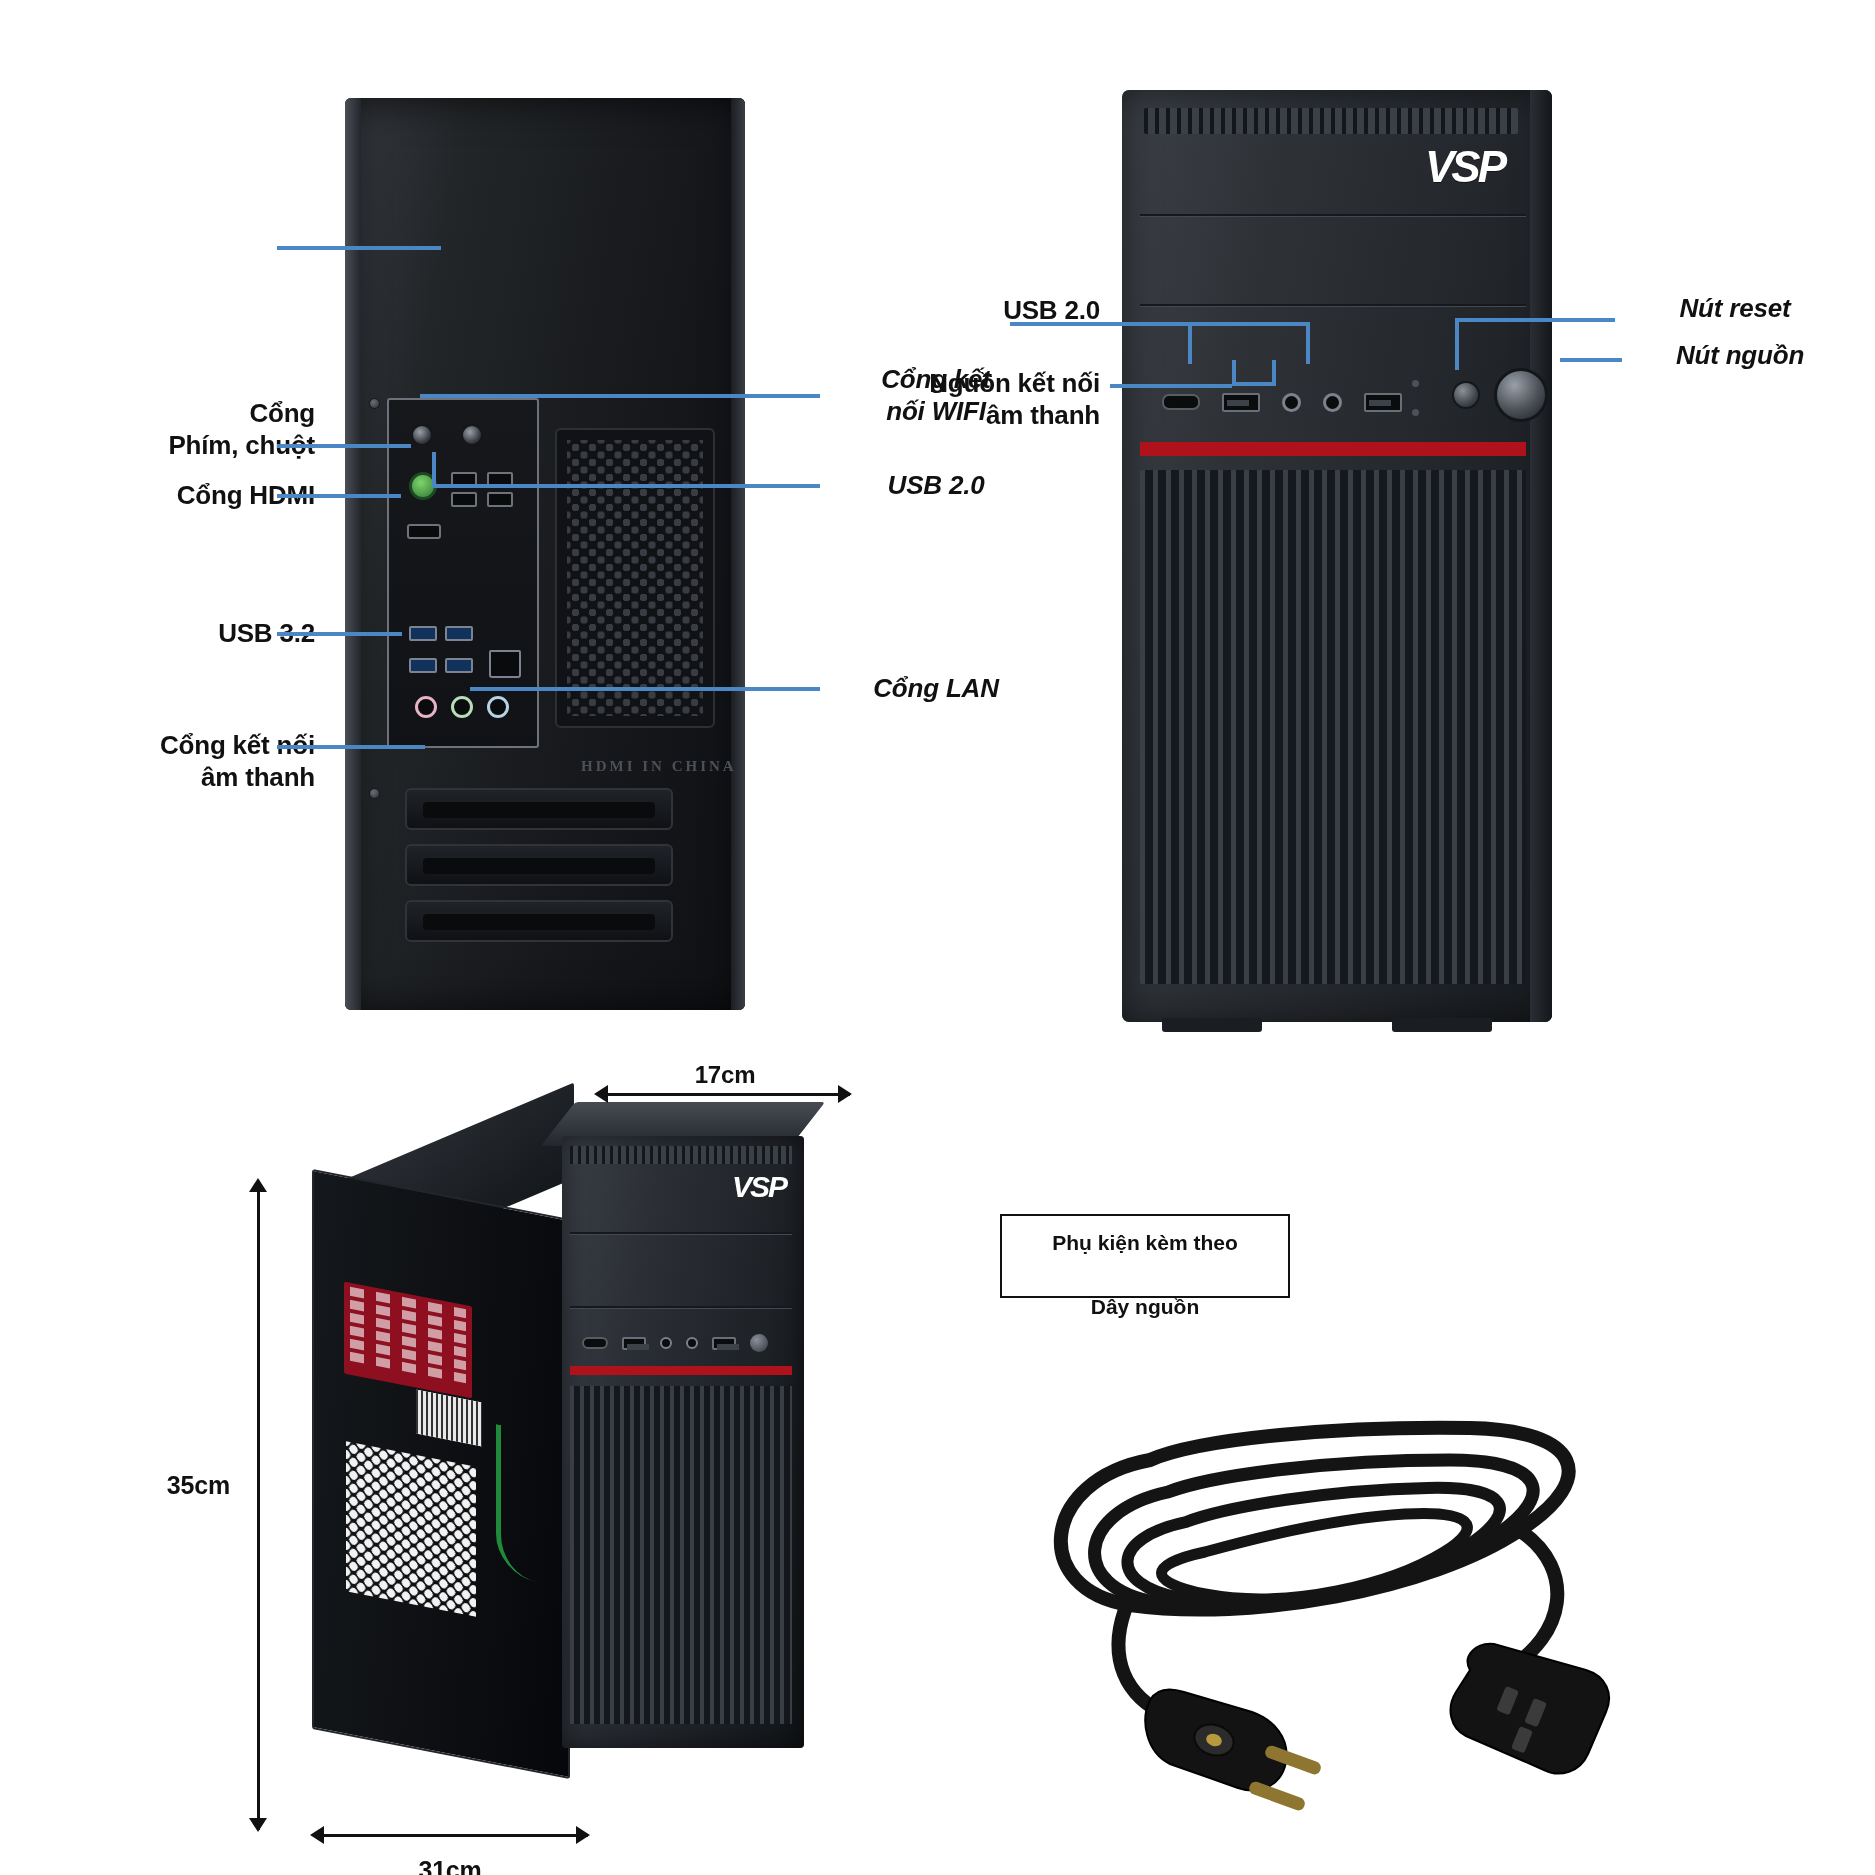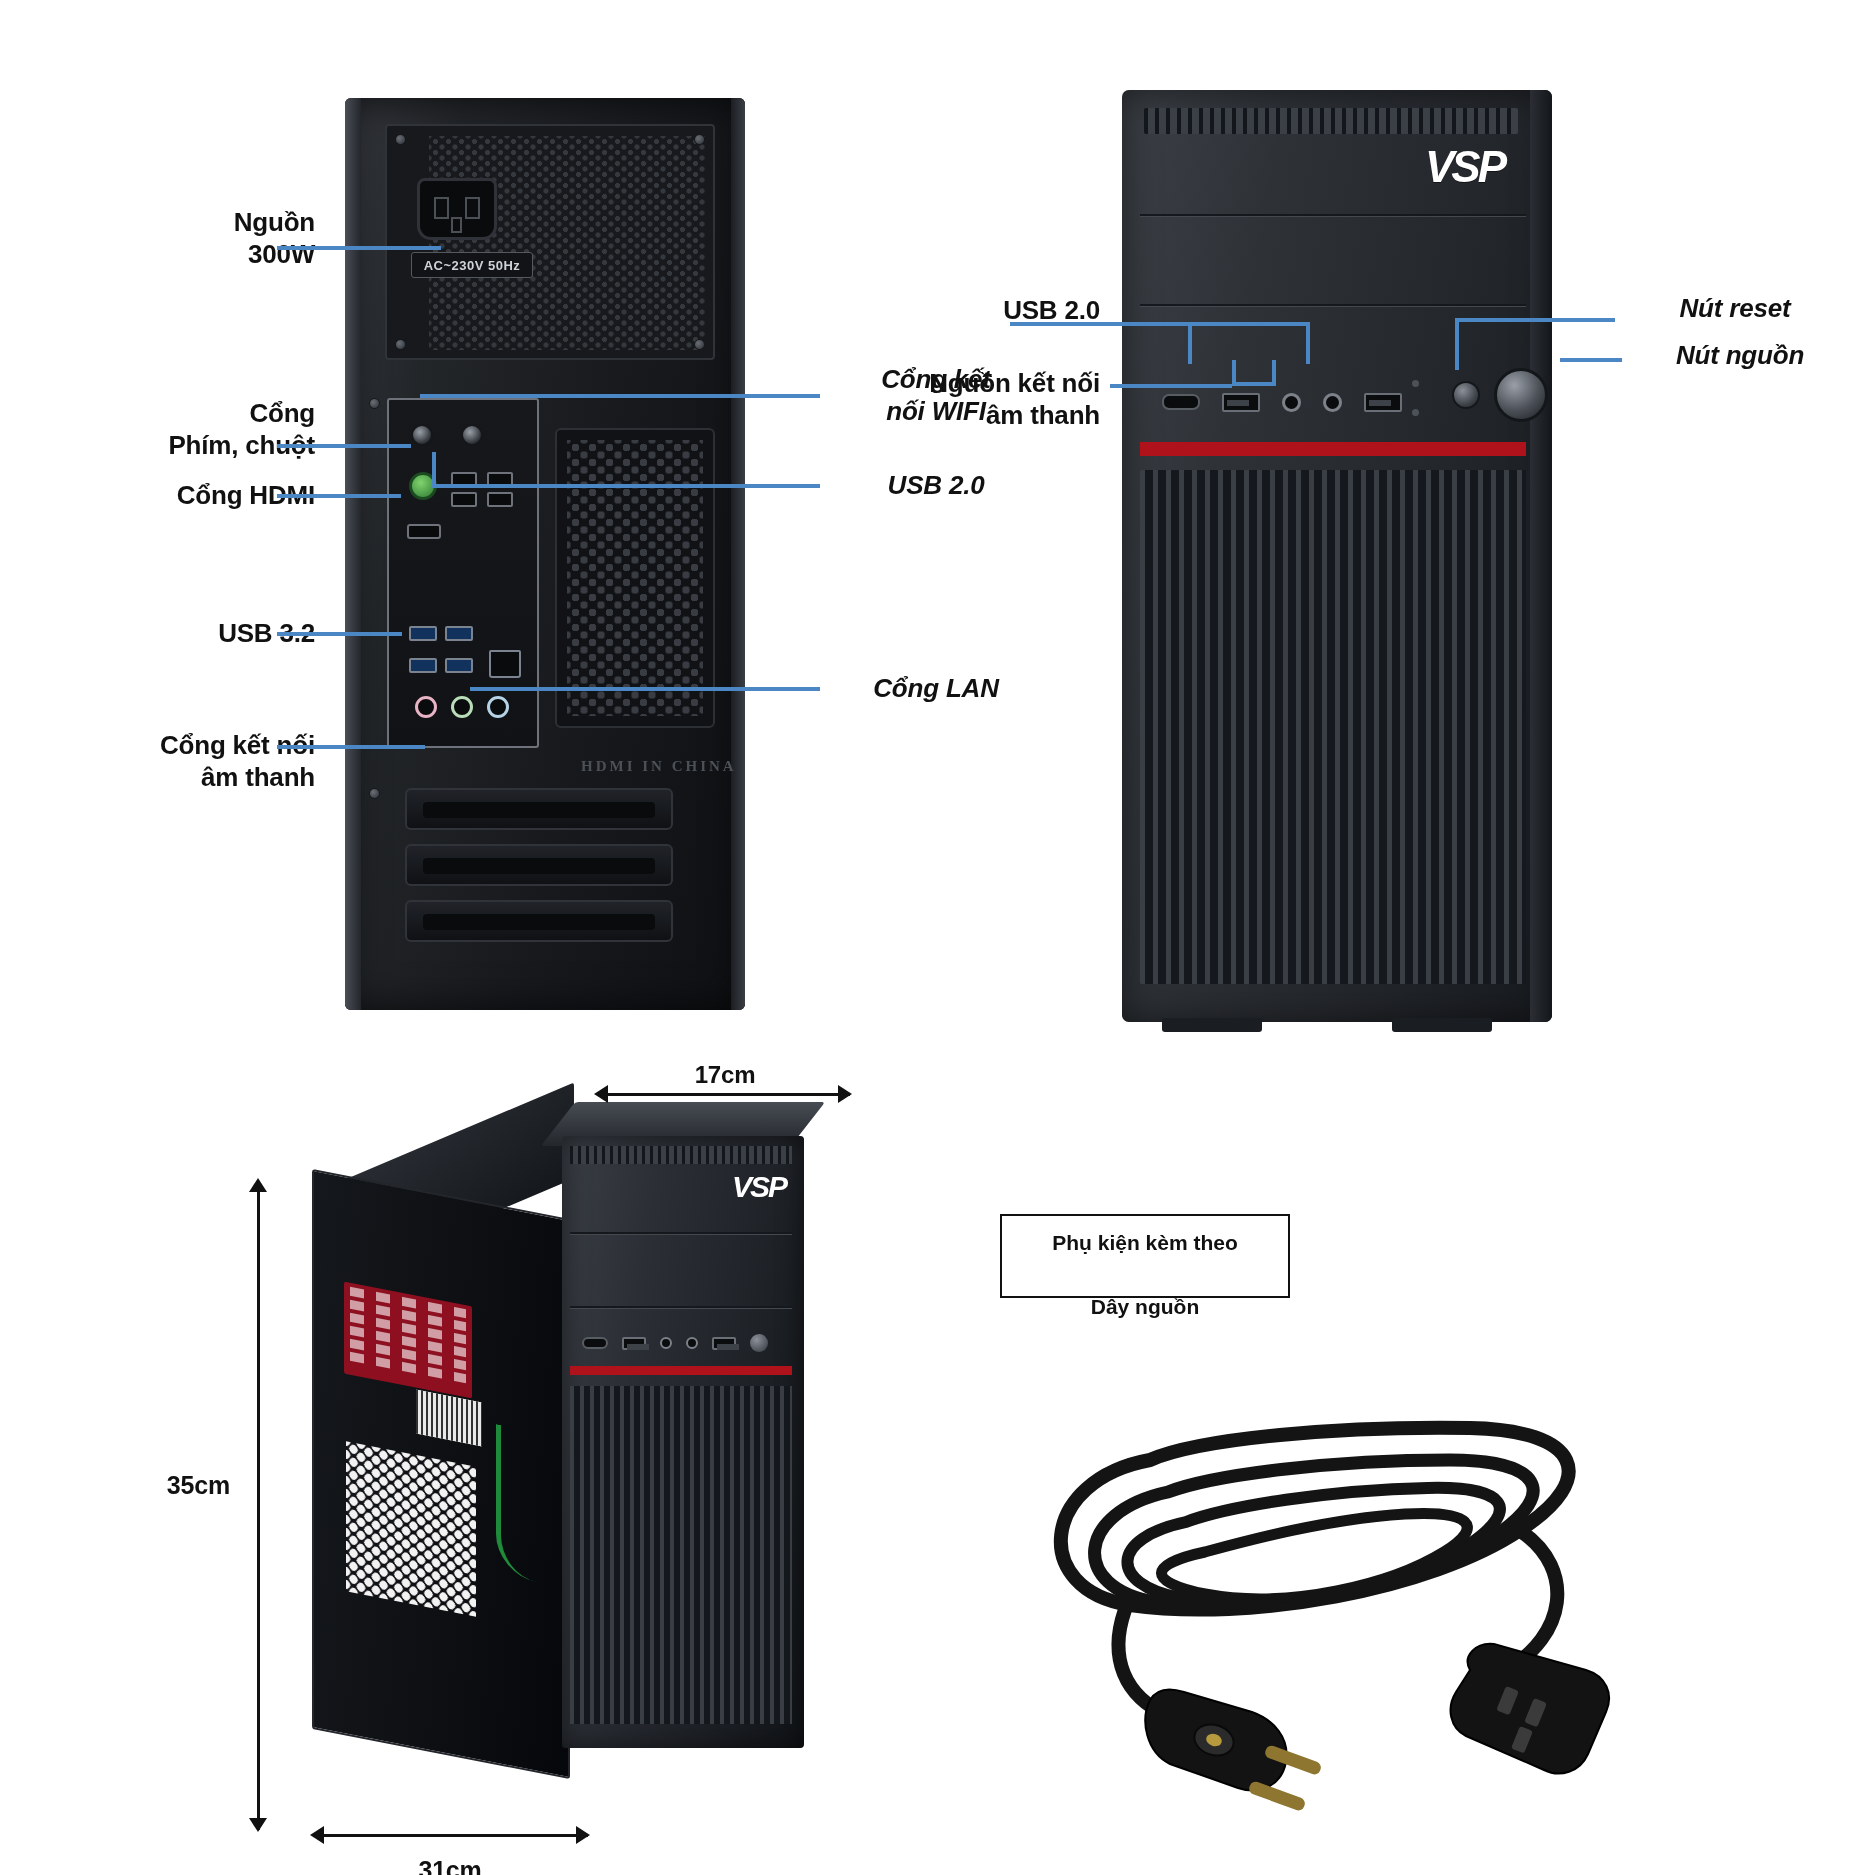--- a/index.html
+++ b/index.html
@@ -343,31 +343,20 @@
 </style>
 </head>
 <body>
 
 <div id="stage">
 
   <div id="rear">
     <div class="edge-l"></div>
     <div class="edge-r"></div>
 
-    <div class="psu">
-      <div class="psu-mesh"></div>
-      <div class="iec-inlet">
-        <div class="iec-pin3"></div>
-      </div>
-      <div class="ac-label">AC~230V 50Hz</div>
-      <div class="screw" style="left:8px; top:8px;"></div>
-      <div class="screw" style="right:8px; top:8px;"></div>
-      <div class="screw" style="left:8px; bottom:8px;"></div>
-      <div class="screw" style="right:8px; bottom:8px;"></div>
-    </div>
 
     <div class="io-shield">
       <div class="antenna-hole" style="left:22px; top:24px;"></div>
       <div class="antenna-hole" style="left:72px; top:24px;"></div>
 
       <div class="port ps2" style="left:20px; top:72px;"></div>
       <div class="port usb2" style="left:62px; top:72px;"></div>
       <div class="port usb2" style="left:98px; top:72px;"></div>
       <div class="port usb2" style="left:62px; top:92px;"></div>
       <div class="port usb2" style="left:98px; top:92px;"></div>
@@ -391,22 +380,20 @@
 
     <div class="made-in">HDMI IN CHINA</div>
 
     <div class="slot" style="top:690px;"></div>
     <div class="slot" style="top:746px;"></div>
     <div class="slot" style="top:802px;"></div>
     <div class="screw" style="left:24px; top:300px;"></div>
     <div class="screw" style="left:24px; top:690px;"></div>
   </div>
 
-  <div class="lbl r" style="left:85px; top:207px; width:230px; font-size:26px;">Nguồn
-300W</div>
   <div class="lead" style="left:277px; top:246px; width:164px;"></div>
 
   <div class="lbl r" style="left:75px; top:398px; width:240px; font-size:26px;">Cổng
 Phím, chuột</div>
   <div class="lead" style="left:277px; top:444px; width:134px;"></div>
 
   <div class="lbl r" style="left:85px; top:480px; width:230px; font-size:26px;">Cổng HDMI</div>
   <div class="lead" style="left:277px; top:494px; width:124px;"></div>
 
   <div class="lbl r" style="left:95px; top:618px; width:220px; font-size:26px;">USB 3.2</div>

